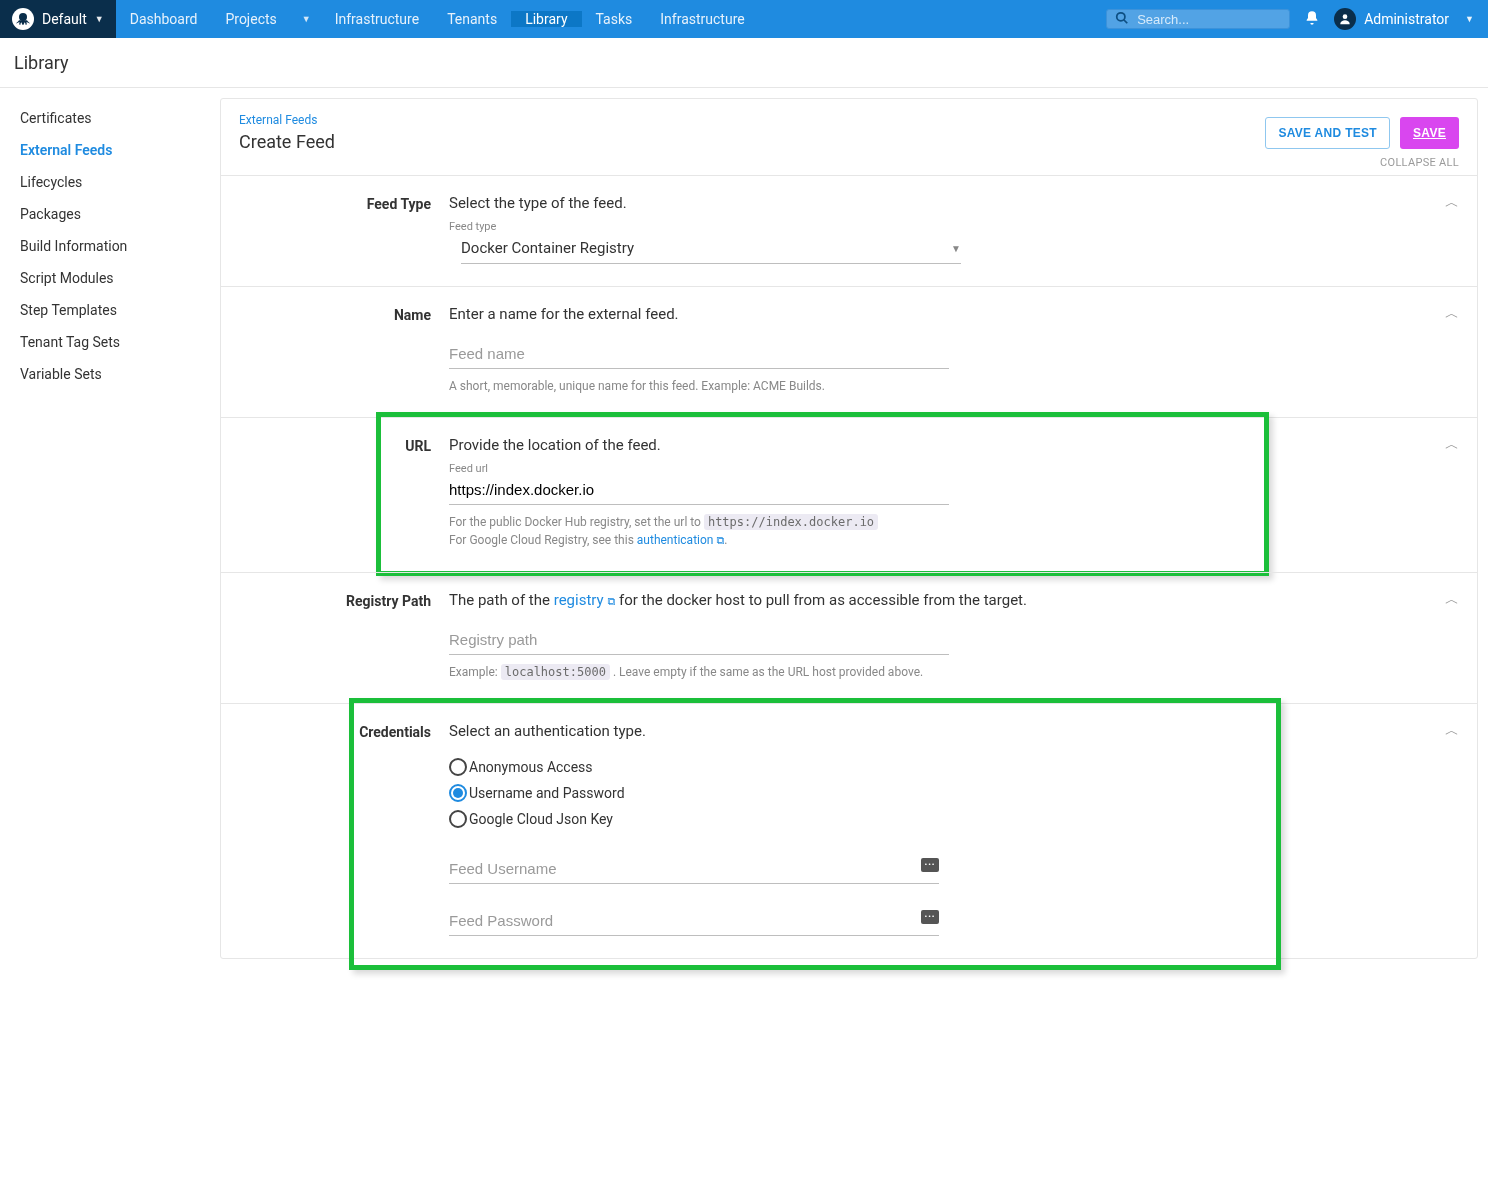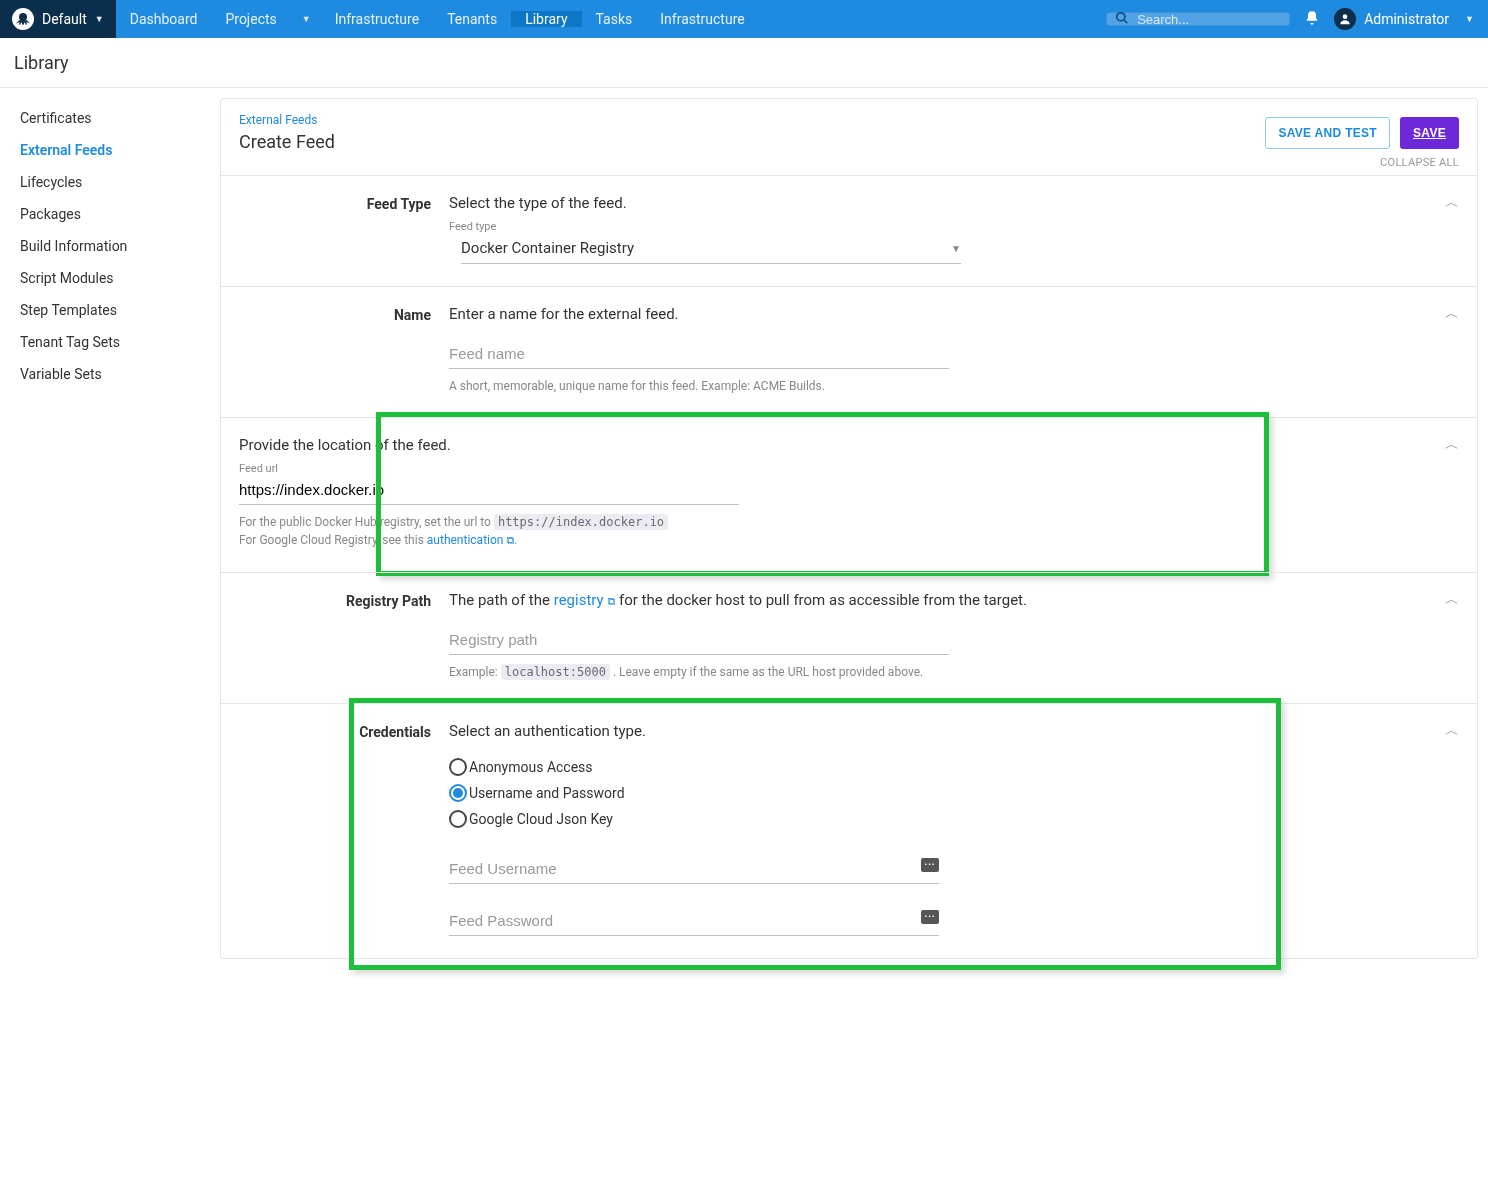--- a/index.html
+++ b/index.html
@@ -10,21 +10,21 @@
   .logo-circle { width:22px; height:22px; border-radius:50%; background:#fff; display:flex; align-items:center; justify-content:center; }
   .logo-circle svg { width:16px; height:16px; }
   .space-name { font-weight:400; font-size:14px; }
   .tri { font-size:9px; opacity:.9; }
   .nav-items { display:flex; align-items:center; height:35px; }
   .nav-item { display:flex; align-items:center; padding:0 14px; color:#E6F1FB; font-size:14px; cursor:pointer; }
   .nav-item.active { background:#0C77C6; color:#fff; }
   .nav-sep { width:1px; background:rgba(255,255,255,.35); margin:8px 0; }
   .nav-dd { padding:0 10px; display:flex; align-items:center;}
   .topnav-right { margin-left:auto; display:flex; align-items:center; gap:14px; padding-right:14px; }
-  .search-box { display:flex; align-items:center; gap:6px; background:#52A3E5; border:1px solid #3C92DA; border-radius:3px; height:14px; padding:0 8px; width:184px; }
+  .search-box { display:flex; align-items:center; gap:6px; background:#52A3E5; border:1px solid #3C92DA; border-radius:3px; height:20px; padding:0 8px; width:184px; }
   .search-box input { background:transparent; border:none; outline:none; color:#fff; font-size:13px; width:100%; }
   .search-box input::placeholder { color:#D6EAFA; }
   .search-icon { color:#0D4F83; }
   .bell { color:#fff; }
   .user-chip { display:flex; align-items:center; gap:8px; color:#fff; }
   .avatar { width:22px; height:22px; border-radius:50%; background:#0A2E4B; display:flex; align-items:center; justify-content:center; }
   
   .titlebar { padding:14px 14px 14px 14px; font-size:18px; color:#333; border-bottom:1px solid #E6E6E6; }
   
   .layout { display:flex; align-items:flex-start; }
@@ -32,21 +32,21 @@
   .sidebar a { display:block; padding:8px 20px; color:#333; text-decoration:none; font-size:14px; }
   .sidebar a.active { color:#1F8BE0; font-weight:600; }
   .main { flex:1; padding:10px 10px 30px 0; }
   .card { border:1px solid #E6E6E6; border-radius:3px; background:#fff; }
   .card-header { display:flex; align-items:center; padding:14px 18px 2px 18px; }
   .breadcrumb { font-size:12px; color:#1F8BE0; }
   .card-title { font-size:18px; color:#333; margin-top:4px; }
   .card-actions { margin-left:auto; display:flex; gap:10px; align-items:center; }
   .btn { height:32px; padding:0 12px; border-radius:3px; font-size:12px; font-weight:700; cursor:pointer; border:1px solid transparent; letter-spacing:.3px; }
   .btn-outline { background:#fff; border-color:#8FC7EF; color:#1F8BE0; }
-  .btn-primary { background:#6d28d9; color:#fff;text-decoration:underline; }
+  .btn-primary { background:#d946ef; color:#fff;text-decoration:underline; }
   .collapse-row { text-align:right; padding:2px 18px 6px 18px; font-size:11px; color:#9a9a9a; letter-spacing:.3px; }
   .section { display:flex; border-top:1px solid #E6E6E6; padding:18px 18px 22px 18px; position:relative; }
   .section:first-of-type { border-top:1px solid #E6E6E6; }
   .label-col { width:210px; text-align:right; padding-right:18px; font-weight:700; color:#333; font-size:14px; padding-top:2px;}
   .field-col { flex:1; max-width:730px; }
   .desc { color:#333; font-size:15px; margin-bottom:4px; }
   .mini-label { font-size:11px; color:#888; margin-top:8px; }
   .mui-input { width:500px; max-width:500px; border:none; border-bottom:1px solid #BEBEBE; padding:6px 0 6px 0; font-size:15px; outline:none; background:transparent; }
   .mui-input::placeholder { color:#9a9a9a; }
   .mui-select { width:500px; border-bottom:1px solid #BEBEBE; padding:6px 0; font-size:15px; display:flex; justify-content:space-between; align-items:center; color:#333; cursor:pointer;margin-left:12px;}
@@ -172,20 +172,21 @@
         <div class="field-col">
           <div class="desc">Enter a name for the external feed.</div>
           <div style="height:12px;"></div>
           <input class="mui-input" type="text" placeholder="Feed name" style="">
           <div class="help">A short, memorable, unique name for this feed. Example: ACME Builds.</div>
         </div>
       </div>
 
       <div class="section highlight hl-url">
         <span class="chevron-collapse">︿</span>
+        <div class="label-col">URL</div>
         <div class="field-col">
           <div class="desc">Provide the location of the feed.</div>
           <div class="mini-label">Feed url</div>
           <input class="mui-input" type="text" value="https://index.docker.io" style="">
           <div class="help">
             <span>For the public Docker Hub registry, set the url to </span>
             <span class="code-chip">https://index.docker.io</span><br>
             <span>For Google Cloud Registry, see this </span>
             <a href="#"><span>authentication</span> <span class="ext-icon">⧉</span></a><span>.</span>
           </div>

